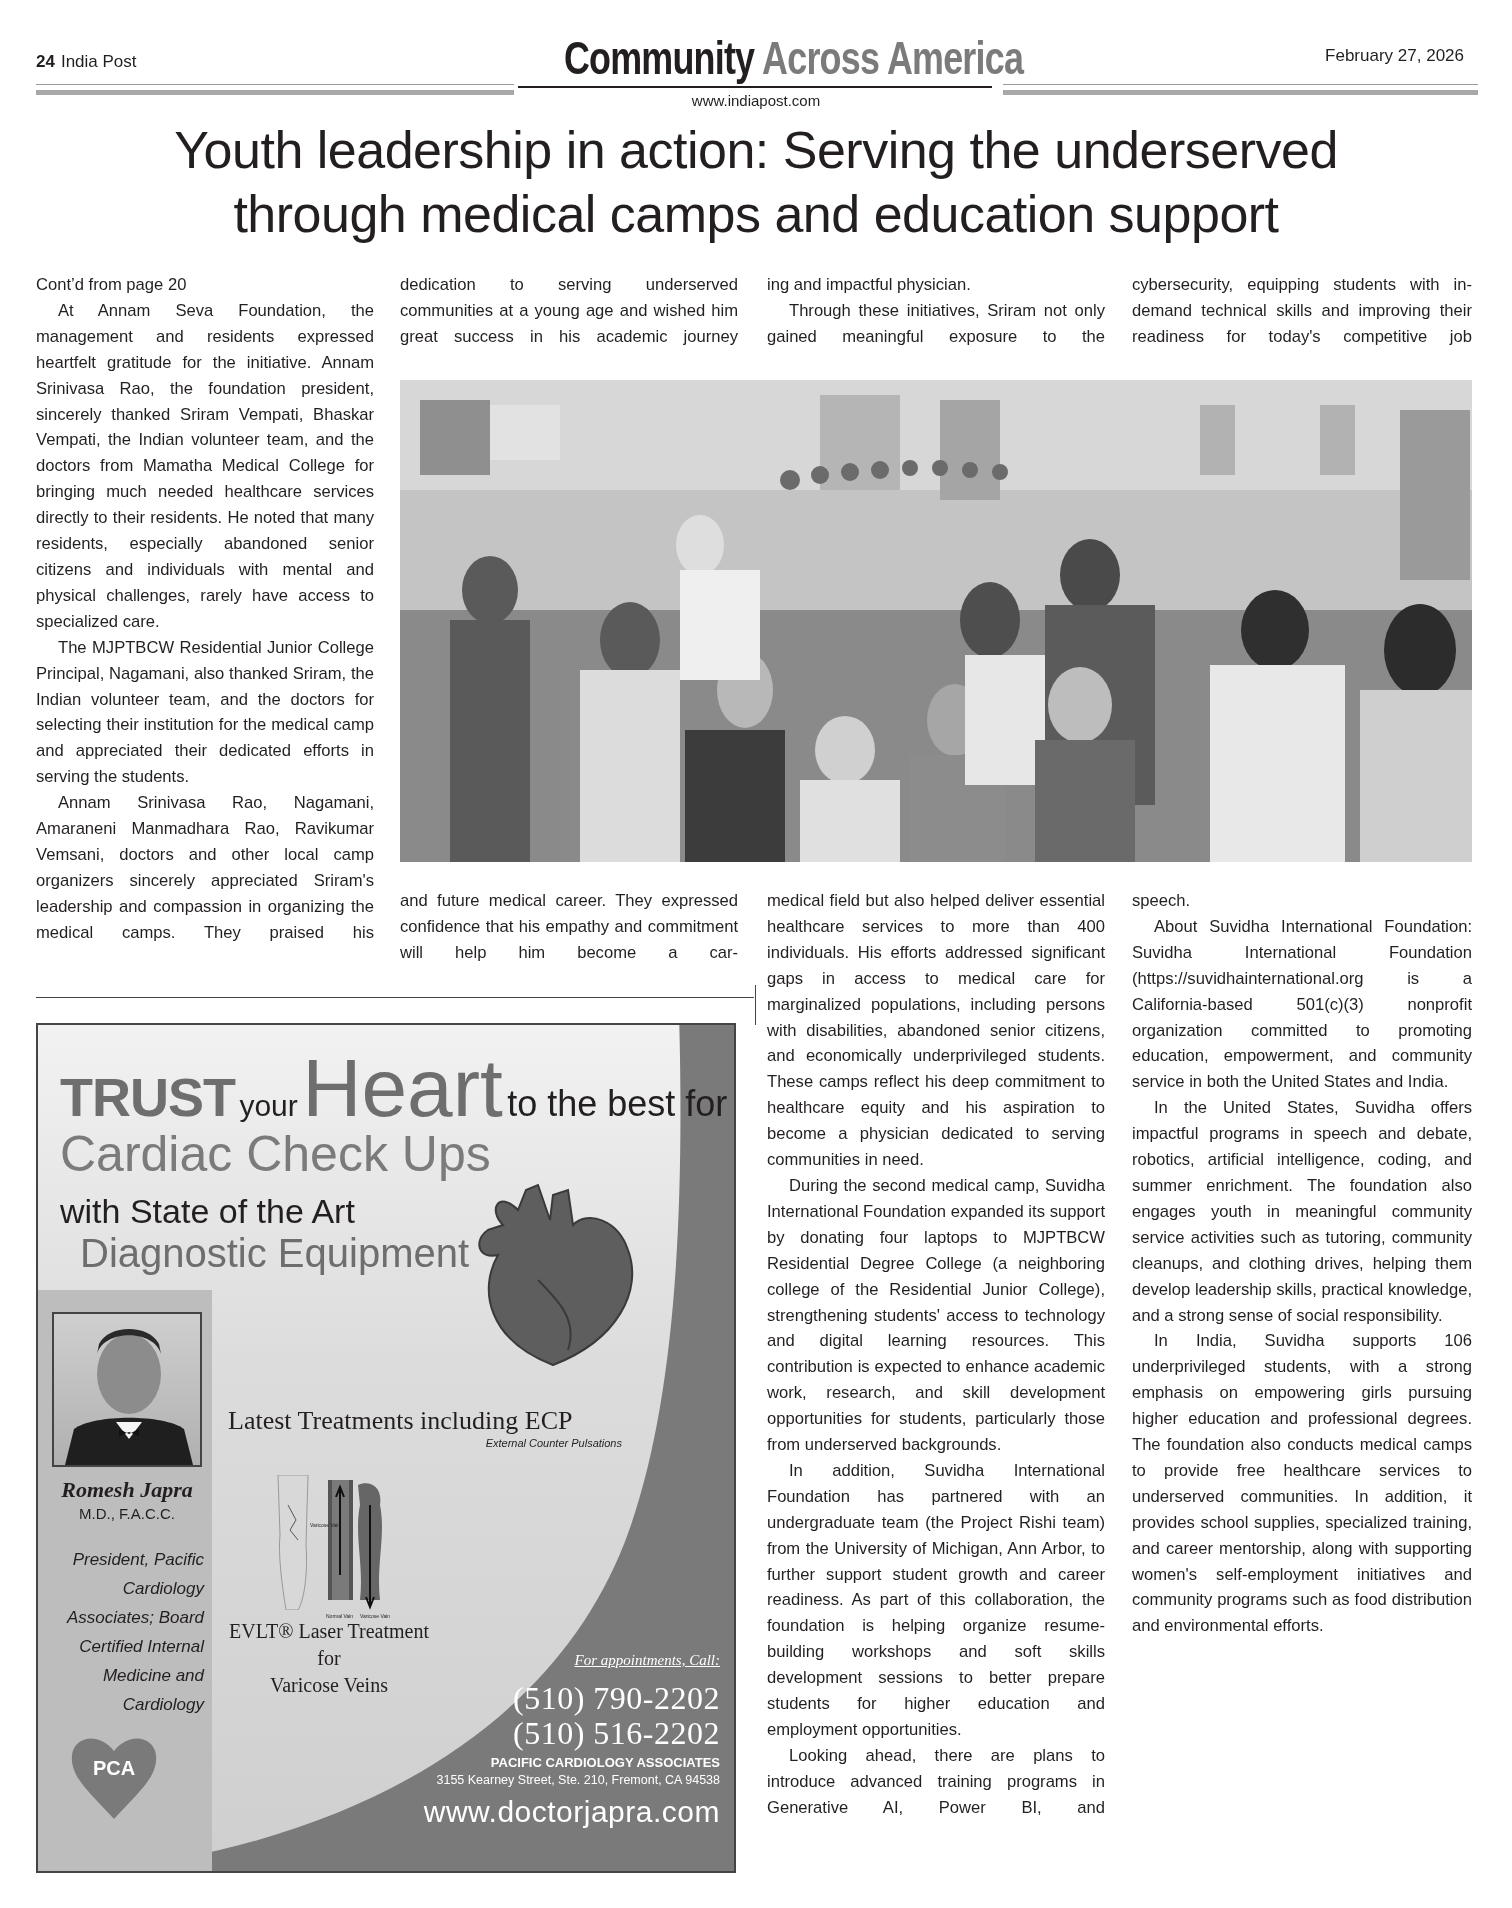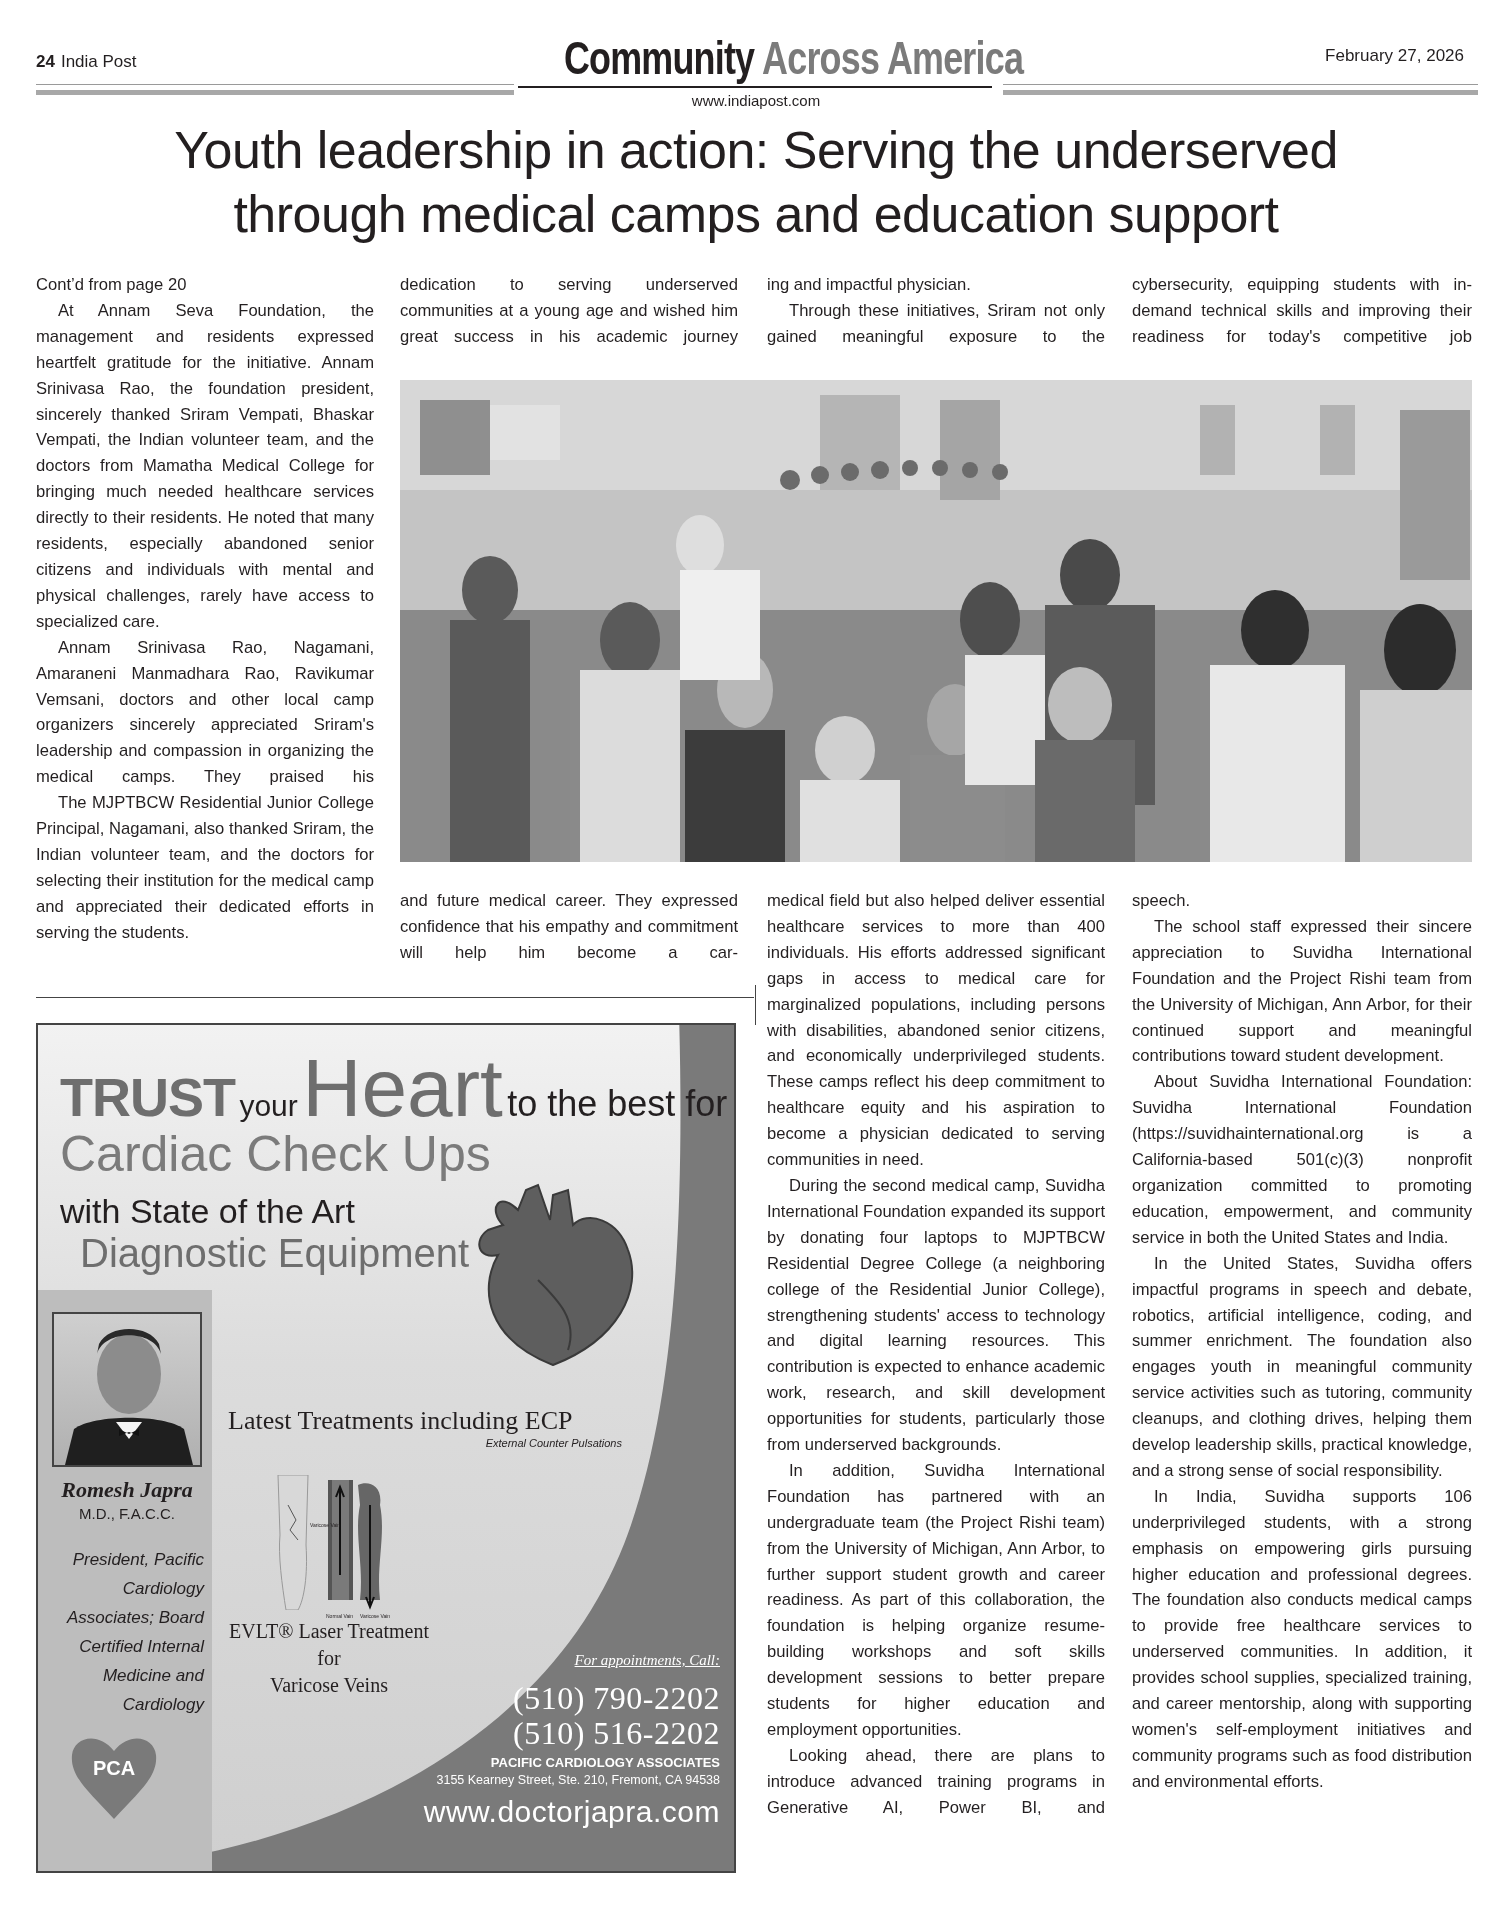--- a/index.html
+++ b/index.html
@@ -96,22 +96,22 @@
 <div class="site">www.indiapost.com</div>
 
 <h1 class="headline">
   <span>Youth leadership in action: Serving the underserved</span><br>
   <span>through medical camps and education support</span>
 </h1>
 
 <div class="col col-a">
   <p class="noindent">Cont’d from page 20</p>
   <p>At Annam Seva Foundation, the management and residents expressed heartfelt gratitude for the initiative. Annam Srinivasa Rao, the foundation president, sincerely thanked Sriram Vempati, Bhaskar Vempati, the Indian volunteer team, and the doctors from Mamatha Medical College for bringing much needed healthcare services directly to their residents. He noted that many residents, especially abandoned senior citizens and individuals with mental and physical challenges, rarely have access to specialized care.</p>
+  <p>The MJPTBCW Residential Junior College Principal, Nagamani, also thanked Sriram, the Indian volunteer team, and the doctors for selecting their institution for the medical camp and appreciated their dedicated efforts in serving the students.</p>
   <p style="text-align-last: justify;">Annam Srinivasa Rao, Nagamani, Amaraneni Manmadhara Rao, Ravikumar Vemsani, doctors and other local camp organizers sincerely appreciated Sriram's leadership and compassion in organizing the medical camps. They praised his</p>
-  <p>The MJPTBCW Residential Junior College Principal, Nagamani, also thanked Sriram, the Indian volunteer team, and the doctors for selecting their institution for the medical camp and appreciated their dedicated efforts in serving the students.</p>
 </div>
 
 <div class="col col-b top-b">
   <p class="noindent" style="text-align-last: justify;">dedication to serving underserved communities at a young age and wished him great success in his academic journey</p>
 </div>
 <div class="col col-c top-c">
   <p class="noindent">ing and impactful physician.</p>
   <p style="text-align-last: justify;">Through these initiatives, Sriram not only gained meaningful exposure to the</p>
 </div>
 <div class="col col-d top-d">
@@ -172,21 +172,20 @@
   <p class="noindent" style="text-align-last: justify;">and future medical career. They expressed confidence that his empathy and commitment will help him become a car-</p>
 </div>
 <div class="col col-c bot-c">
   <p class="noindent">medical field but also helped deliver essential healthcare services to more than 400 individuals. His efforts addressed significant gaps in access to medical care for marginalized populations, including persons with disabilities, abandoned senior citizens, and economically underprivileged students. These camps reflect his deep commitment to healthcare equity and his aspiration to become a physician dedicated to serving communities in need.</p>
   <p>During the second medical camp, Suvidha International Foundation expanded its support by donating four laptops to MJPTBCW Residential Degree College (a neighboring college of the Residential Junior College), strengthening students' access to technology and digital learning resources. This contribution is expected to enhance academic work, research, and skill development opportunities for students, particularly those from underserved backgrounds.</p>
   <p>In addition, Suvidha International Foundation has partnered with an undergraduate team (the Project Rishi team) from the University of Michigan, Ann Arbor, to further support student growth and career readiness. As part of this collaboration, the foundation is helping organize resume-building workshops and soft skills development sessions to better prepare students for higher education and employment opportunities.</p>
   <p style="text-align-last: justify;">Looking ahead, there are plans to introduce advanced training programs in Generative AI, Power BI, and</p>
 </div>
 <div class="col col-d bot-d">
   <p class="noindent">speech.</p>
-  <p>The school staff expressed their sincere appreciation to Suvidha International Foundation and the Project Rishi team from the University of Michigan, Ann Arbor, for their continued support and meaningful contributions toward student development.</p>
   <p>About Suvidha International Foundation: Suvidha International Foundation (https://suvidhainternational.org is a California-based 501(c)(3) nonprofit organization committed to promoting education, empowerment, and community service in both the United States and India.</p>
   <p>In the United States, Suvidha offers impactful programs in speech and debate, robotics, artificial intelligence, coding, and summer enrichment. The foundation also engages youth in meaningful community service activities such as tutoring, community cleanups, and clothing drives, helping them develop leadership skills, practical knowledge, and a strong sense of social responsibility.</p>
   <p>In India, Suvidha supports 106 underprivileged students, with a strong emphasis on empowering girls pursuing higher education and professional degrees. The foundation also conducts medical camps to provide free healthcare services to underserved communities. In addition, it provides school supplies, specialized training, and career mentorship, along with supporting women's self-employment initiatives and community programs such as food distribution and environmental efforts.</p>
 </div>
 
 <div class="ad-rule"></div>
 <div class="ad-vrule"></div>
 
 <div class="ad">
   <div class="ad-bg"></div>

